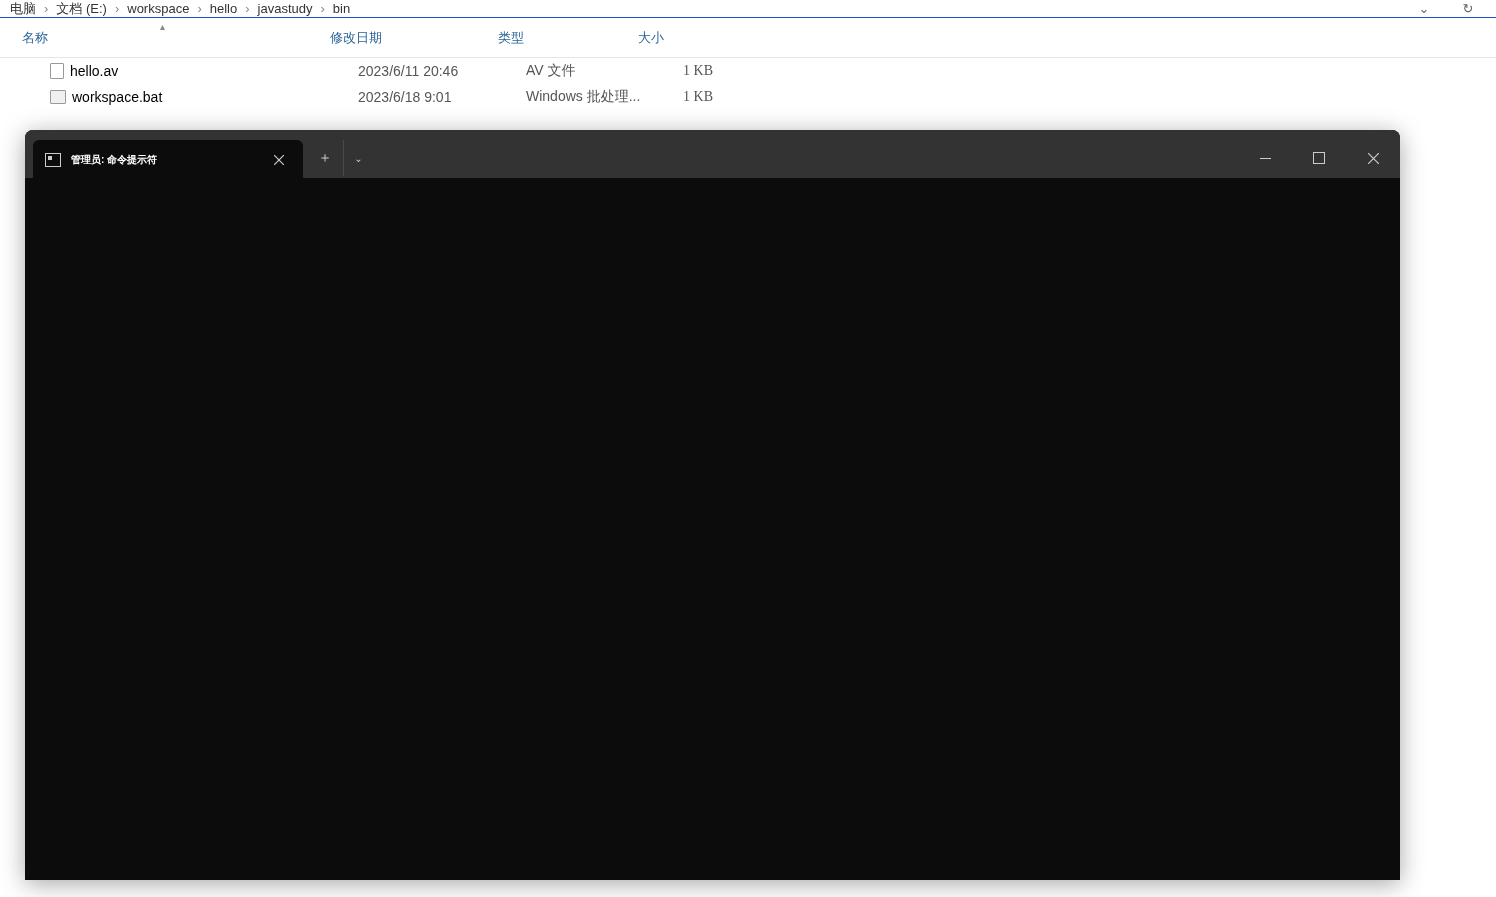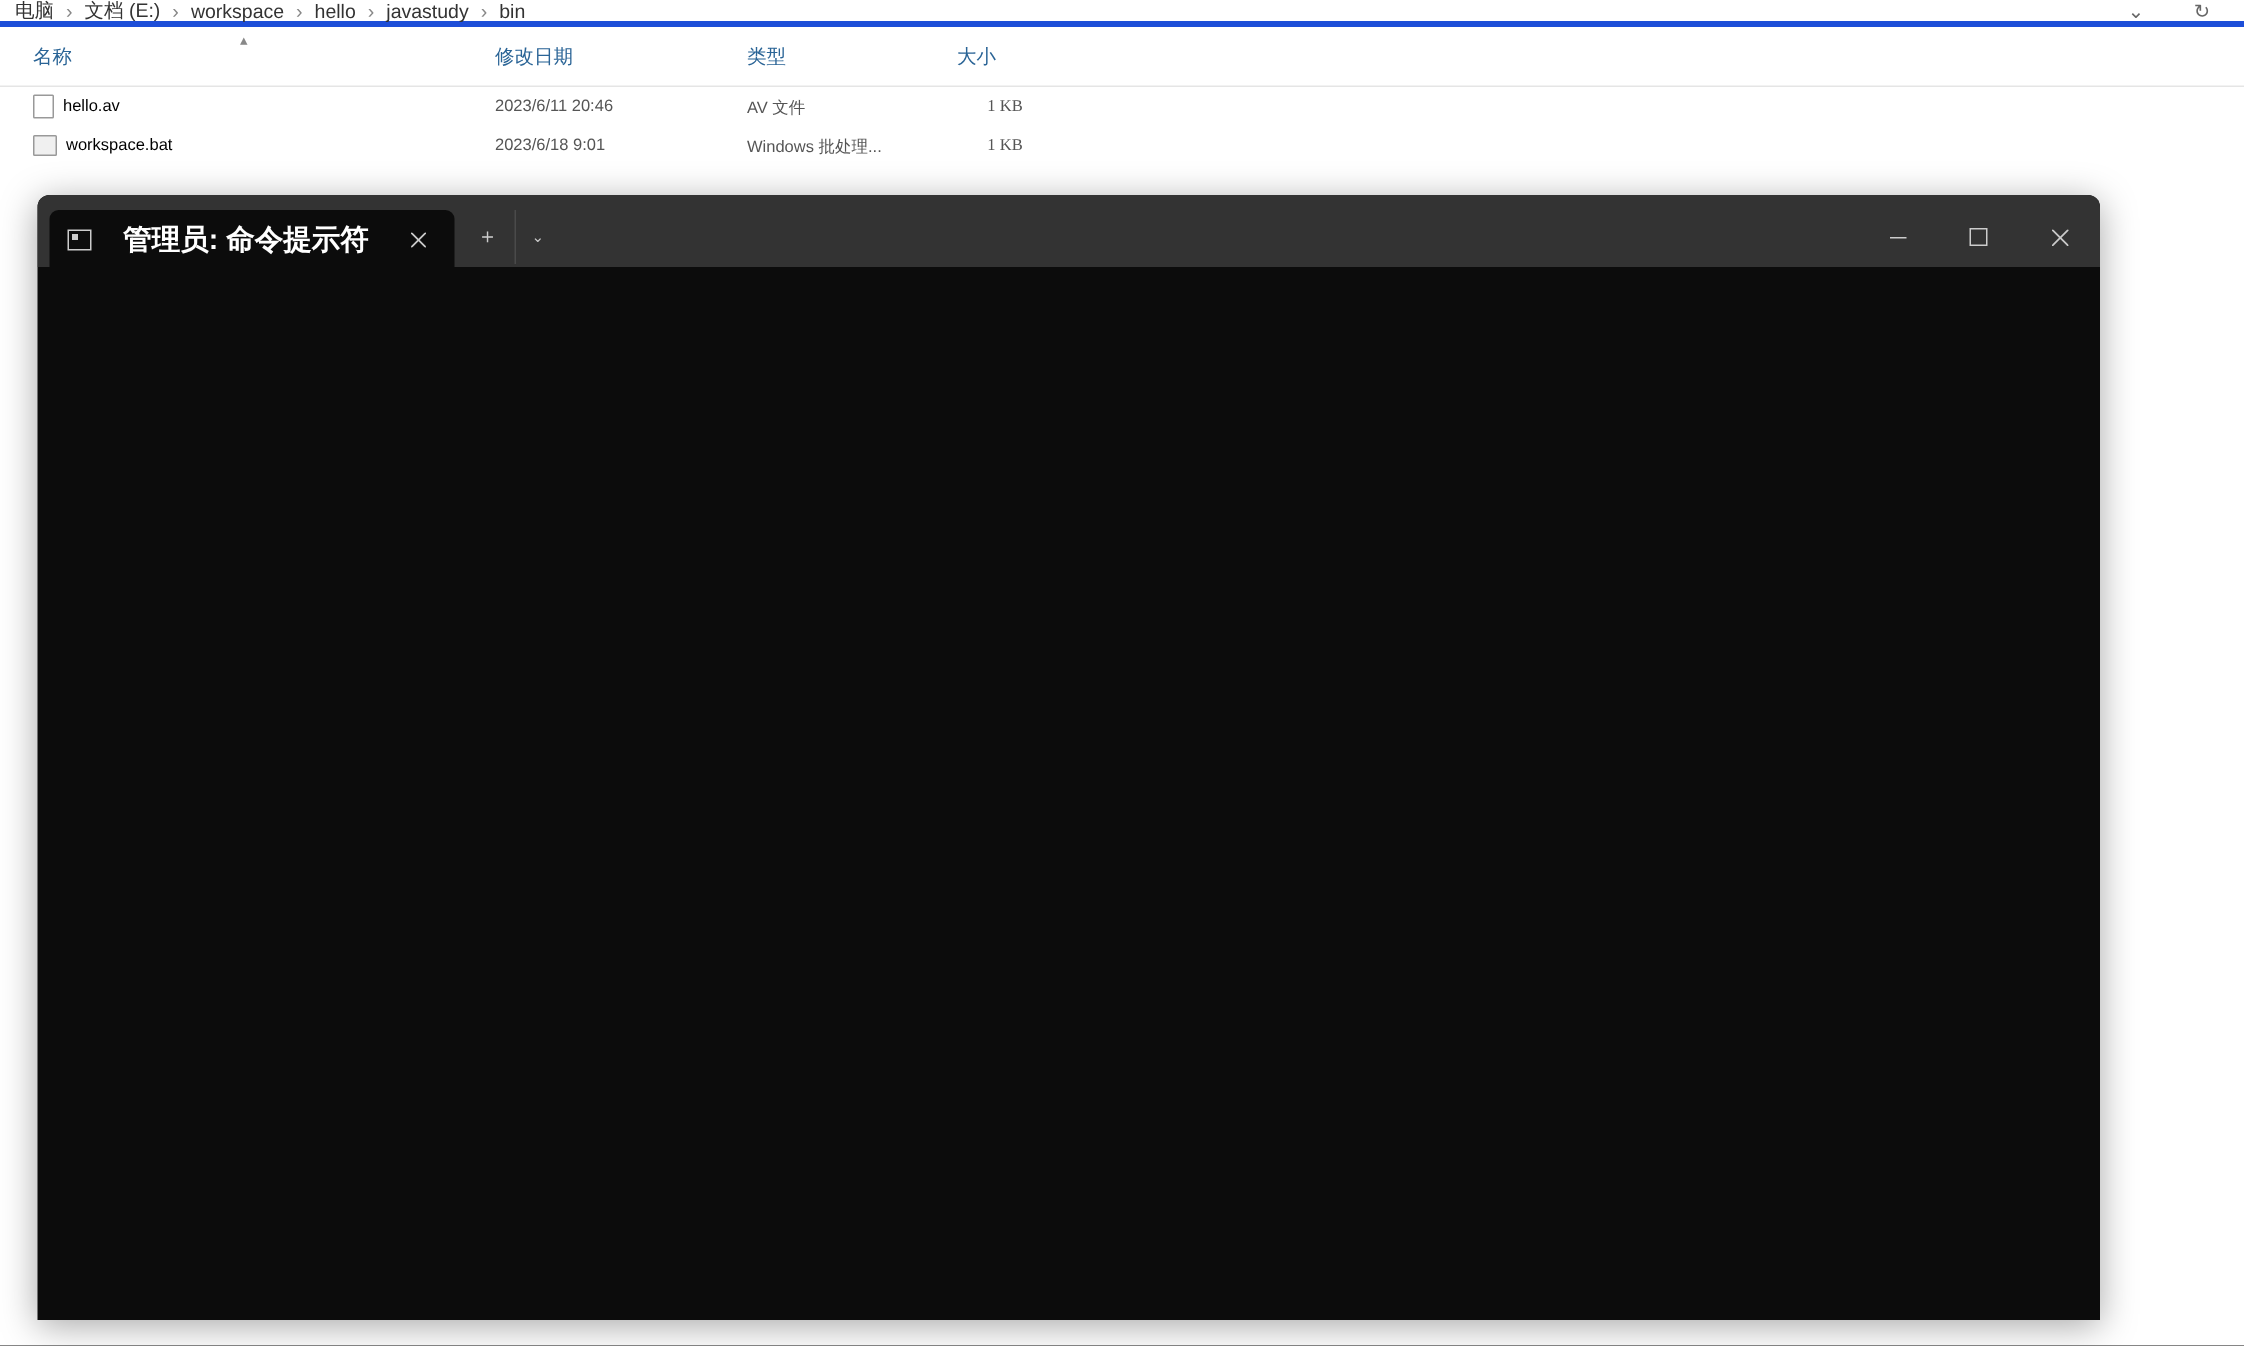--- a/index.html
+++ b/index.html
@@ -17,21 +17,21 @@
     }
     
     
     .breadcrumb {
       height: 18px;
       padding: 0 6px;
       display: flex;
       align-items: center;
       font-size: 13px;
       color: #333;
-      border-bottom: 4px solid #1d4ed8;
+      border-bottom: 1px solid #1d4ed8;
     }
     .breadcrumb-item {
       padding: 0 4px;
       cursor: pointer;
     }
     .breadcrumb-sep {
       color: #888;
       padding: 0 4px;
     }
     .breadcrumb-actions {
@@ -66,21 +66,22 @@
     .sort-arrow {
       position: absolute;
       left: 160px;
       top: -8px;
       color: #888;
       font-size: 10px;
     }
     
     
     .file-list {
-      font-size: 11px;
+      font-size: 14px;
+      margin-left: 28px;
     }
     .file-row {
       display: flex;
       height: 26px;
       align-items: center;
       cursor: pointer;
     }
     .file-row .col-name {
       display: flex;
       align-items: center;
@@ -158,24 +159,23 @@
     }
     .tab-icon::before{
       content:"";
       position:absolute;
       left:2px; top:2px;
       width:4px; height:4px;
       background:#ccc;
     }
     .tab-title {
       color: #ffffff;
-      font-size: 19px;
+      font-size: 10px;
       font-weight: 600;
       flex: 1;
-      text-align: center;
     }
     .tab-close {
       color: #ccc;
       font-size: 12px;
       width: 24px;
       height: 24px;
       display: flex;
       align-items: center;
       justify-content: center;
       cursor: pointer;

